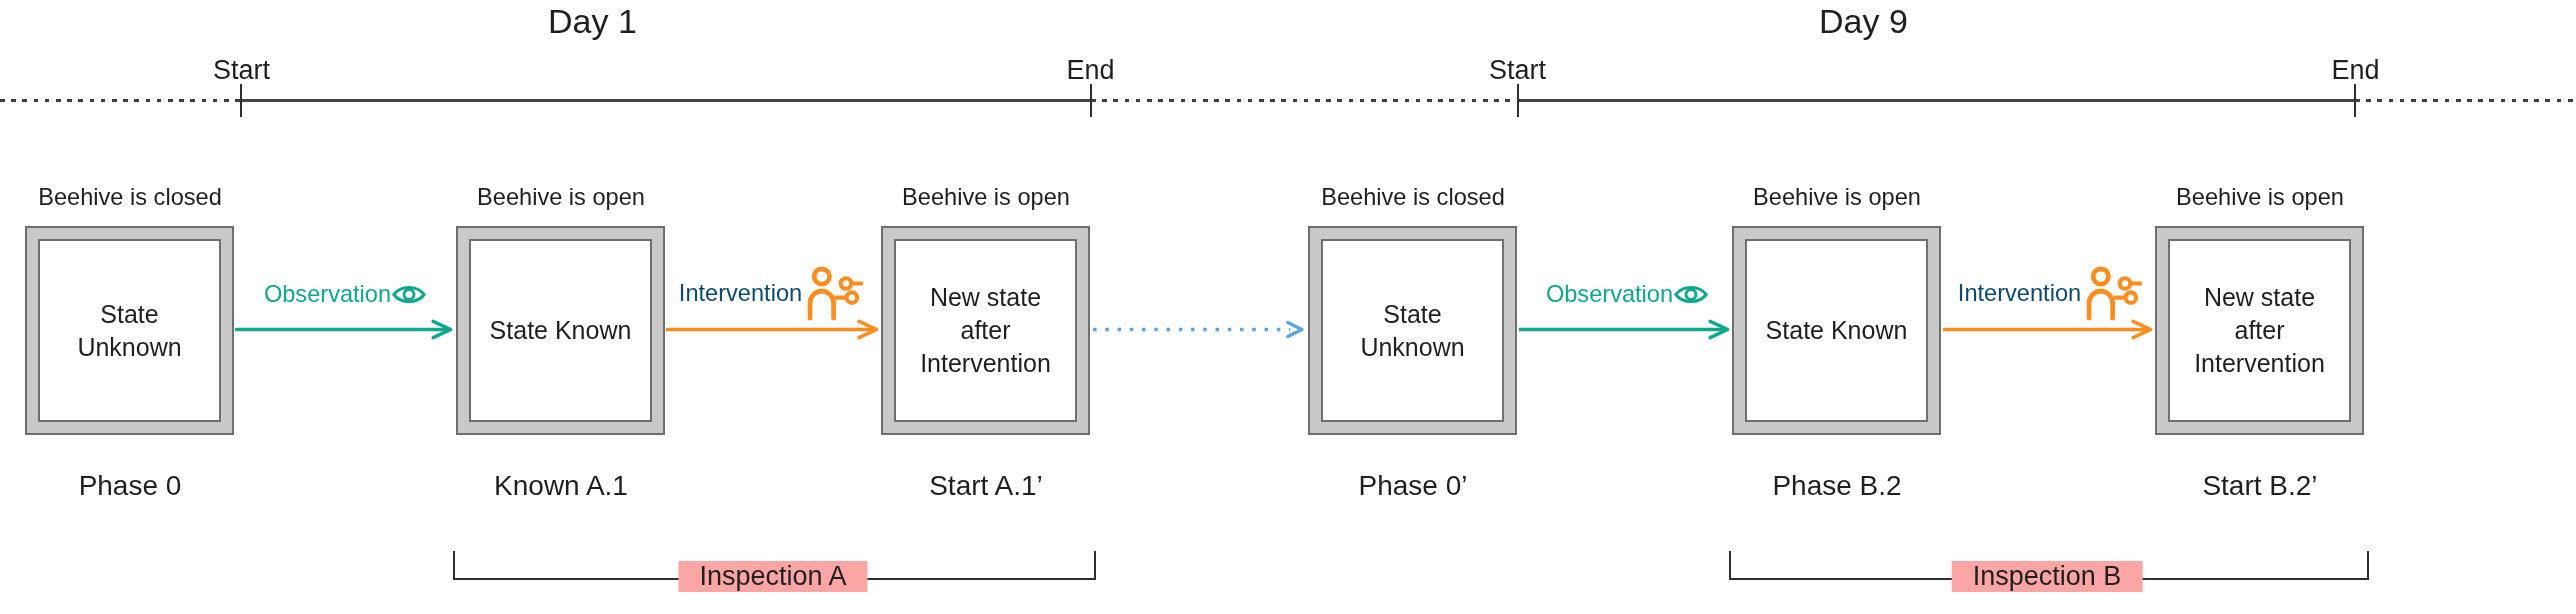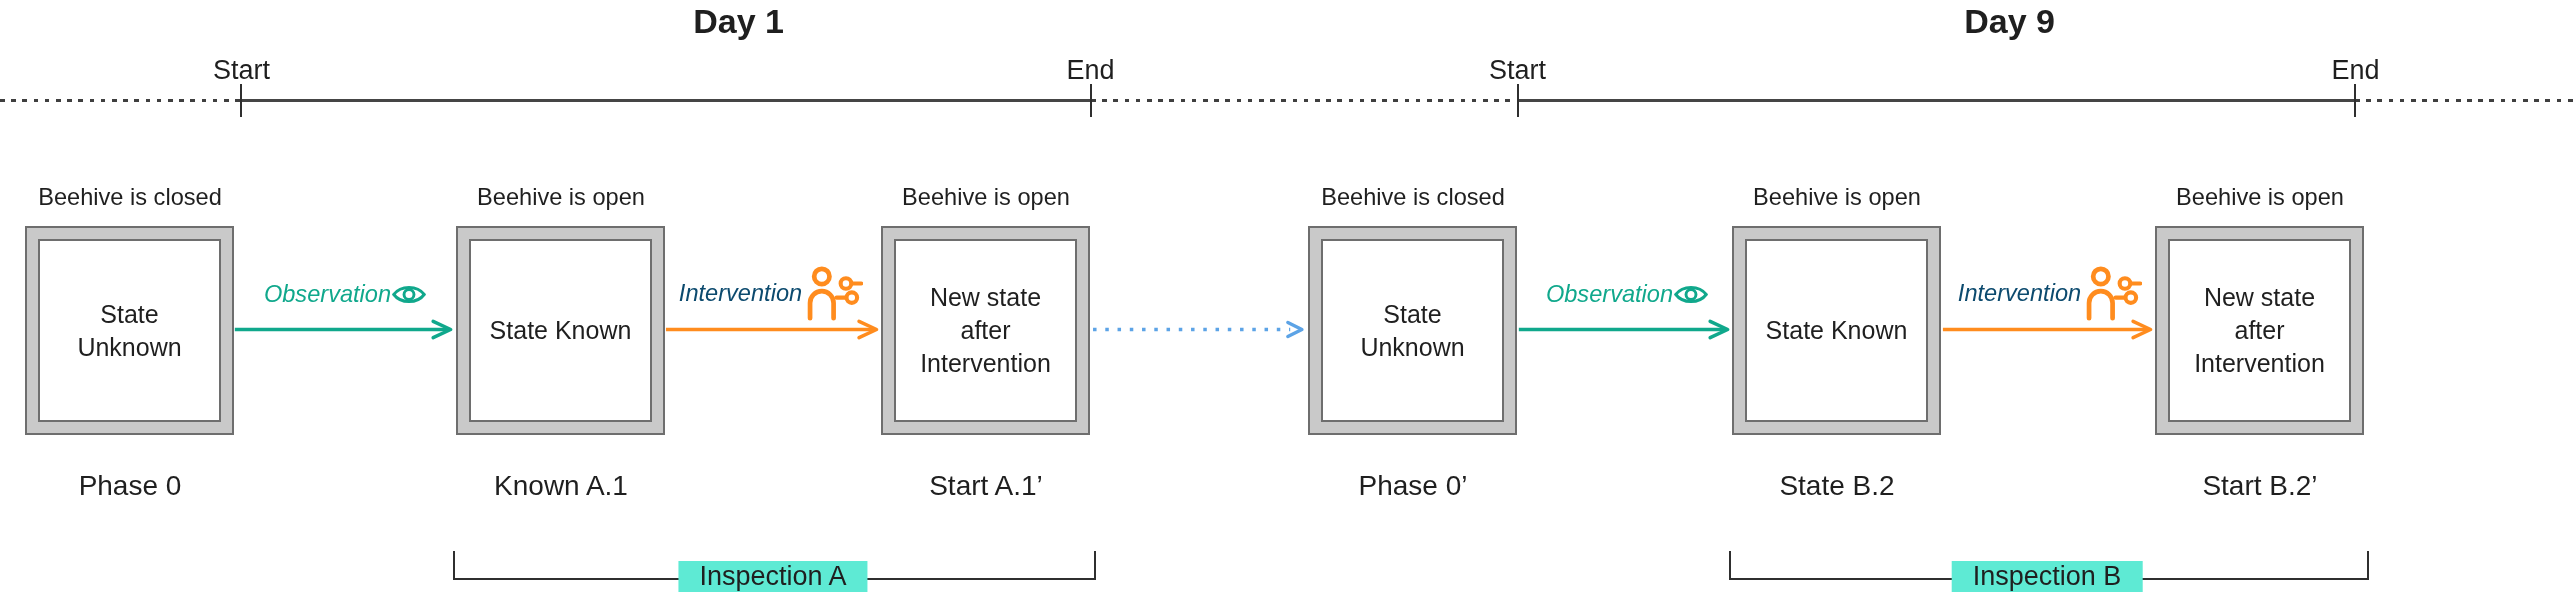--- a/index.html
+++ b/index.html
@@ -6,43 +6,43 @@
   #canvas{
     position:relative;width:2576px;height:615px;background:#ffffff;overflow:hidden;
     font-family:"Liberation Sans", sans-serif;color:#1f1f1f;
   }
   
   .tl-solid{position:absolute;top:99px;height:2.9px;background:#454545;}
   .tl-dotted{position:absolute;top:99px;height:2.9px;
     background:repeating-linear-gradient(90deg,#3f3f3f 0 4.7px,transparent 4.7px 11.2px);}
   .tl-tick{position:absolute;top:84px;width:2.4px;height:33px;background:#2f2f2f;}
   .tl-mark{position:absolute;top:39px;width:141px;text-align:center;font-size:27px;margin-top:16px;}
-  .tl-day{position:absolute;top:2.4px;width:236px;text-align:right;font-size:34px;font-weight:700;}
+  .tl-day{position:absolute;top:2.4px;width:236px;text-align:left;font-size:34px;font-weight:400;}
   
   .phase{position:absolute;top:184px;width:210px;}
   .cond{position:absolute;top:0;left:-47px;right:-47px;text-align:center;font-size:23.6px;}
   .frame{position:absolute;top:42px;left:0;width:205px;height:205px;
     background:#c9c9c9;border:2.4px solid #6e6e6e;}
   .frame-inner{position:absolute;top:10.6px;left:10.6px;right:10.6px;bottom:10.6px;
     background:#ffffff;border:2.4px solid #6e6e6e;
     display:flex;align-items:center;justify-content:center;}
   .state{font-size:25px;line-height:1.32;text-align:center;padding:0 8.2px;}
   .plabel{position:absolute;top:286px;left:-47px;right:-47px;text-align:center;font-size:28px;}
   
   .arrow{position:absolute;top:319px;}
-  .tlabel{position:absolute;display:flex;align-items:center;justify-content:center;gap:1px;font-style:italic;}
+  .tlabel{position:absolute;display:flex;align-items:center;justify-content:center;gap:1px;}
   .tlabel span{font-size:23.6px;font-weight:500;white-space:nowrap;}
   .obs span{color:#10a88c;}
   .intv span{color:#0c4a6e;}
   .mon span{color:#1e88e5;}
   
   .bracket{position:absolute;top:551px;height:27px;
     border-left:2.9px solid #2f2f2f;border-right:2.9px solid #2f2f2f;border-bottom:2.9px solid #2f2f2f;}
   .bracket-label{position:absolute;top:561px;transform:translateX(-50%);
-    background:#5eead4;padding:0 21px;font-size:27px;white-space:nowrap;}
+    background:#fca5a5;padding:0 21px;font-size:27px;white-space:nowrap;}
 </style>
 </head>
 <body>
 
 <div id="canvas">
 
   <div class="tl-dotted" style="left:0;width:241px"></div>
   <div class="tl-solid" style="left:241px;width:850px"></div>
   <div class="tl-dotted" style="left:1091px;width:427px"></div>
   <div class="tl-solid" style="left:1518px;width:837px"></div>
@@ -101,21 +101,21 @@
     <div class="plabel">Phase 0’</div>
   </div>
 
   <div class="phase" style="left:1732px">
     <div class="cond">Beehive is open</div>
     <div class="frame">
       <div class="frame-inner">
           <div class="state">State Known</div>
         </div>
     </div>
-    <div class="plabel">State B.2</div>
+    <div class="plabel">Phase B.2</div>
   </div>
 
   <div class="phase" style="left:2155px">
     <div class="cond">Beehive is open</div>
     <div class="frame">
       <div class="frame-inner">
           <div class="state">New state after Intervention</div>
         </div>
     </div>
     <div class="plabel">Start B.2’</div>

